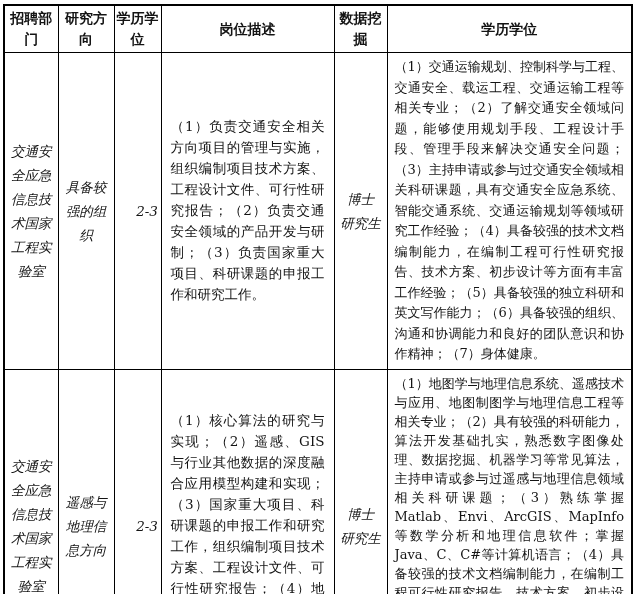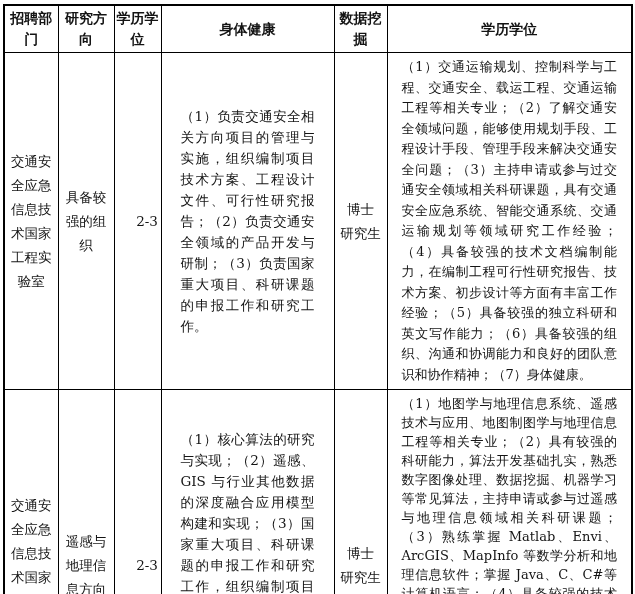--- a/index.html
+++ b/index.html
@@ -38,40 +38,41 @@
     font-weight: bold;
     text-align: center;
     line-height: 21px;
     padding: 2px 1px;
   }
   td.cellc {
     text-align: center;
     font-size: 13.5px;
     line-height: 24px;
     padding: 2px 1px;
+    font-style: italic;
   }
   td.num {
     font-family: "DejaVu Serif", "Liberation Serif", serif;
     letter-spacing: 0;
     padding-left: 20px;
   }
   td.pre {
     white-space: pre-line;
   }
   td.desc {
     font-size: 13.5px;
     line-height: 21px;
     text-align: justify;
-    padding: 4px 19px;
+    padding: 4px 9px;
   }
   td.req {
     font-size: 13px;
     line-height: 20.5px;
     text-align: justify;
-    padding: 4px 14px;
+    padding: 4px 7px;
     vertical-align: middle;
   }
   td.req2 {
     line-height: 19px;
   }
   tr.hrow  { height: 37px; margin-left: 32px; }
   tr.row1  { height: 277px; }
   tr.row2  { height: 271px; }
 </style>
 </head>
@@ -85,21 +86,21 @@
       <col style="width:47px">
       <col style="width:173px">
       <col style="width:53px">
       <col style="width:245px">
     </colgroup>
     <tbody>
         <tr class="hrow">
       <th class="hdr">招聘部门</th>
       <th class="hdr">研究方向</th>
       <th class="hdr">学历学位</th>
-      <th class="hdr">身体健康</th>
+      <th class="hdr">岗位描述</th>
       <th class="hdr">数据挖掘</th>
       <th class="hdr">学历学位</th>
     </tr>
     <tr class="row1">
       <td class="cellc">交通安全应急信息技术国家工程实验室</td>
       <td class="cellc">具备较强的组织</td>
       <td class="cellc num">2-3</td>
       <td class="desc">（1）负责交通安全相关方向项目的管理与实施，组织编制项目技术方案、工程设计文件、可行性研究报告；（2）负责交通安全领域的产品开发与研制；（3）负责国家重大项目、科研课题的申报工作和研究工作。</td>
       <td class="cellc pre">博士
 研究生</td>

